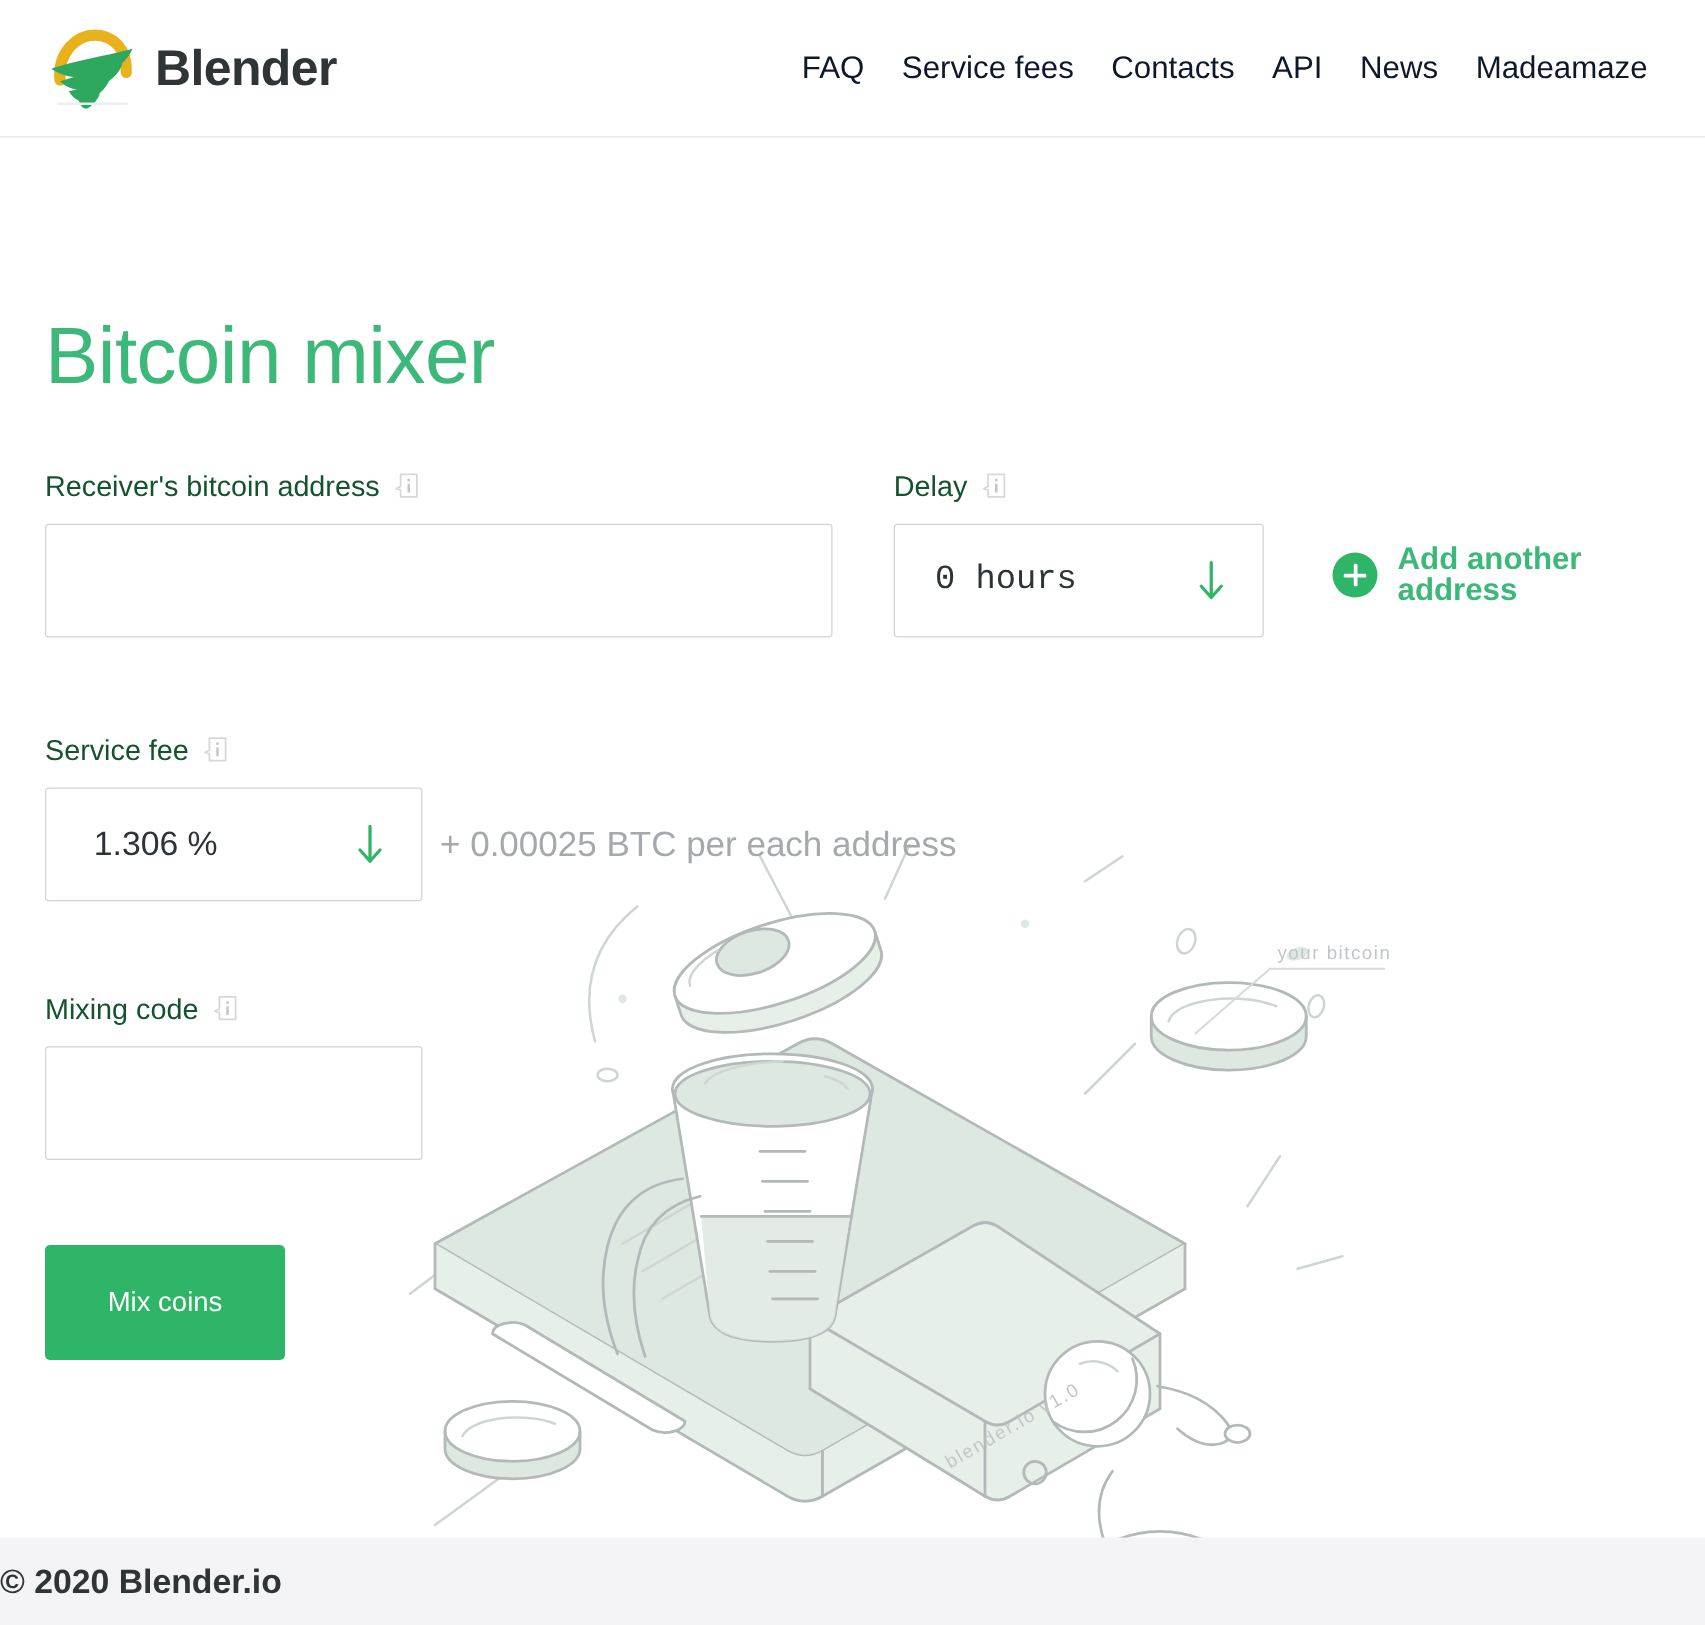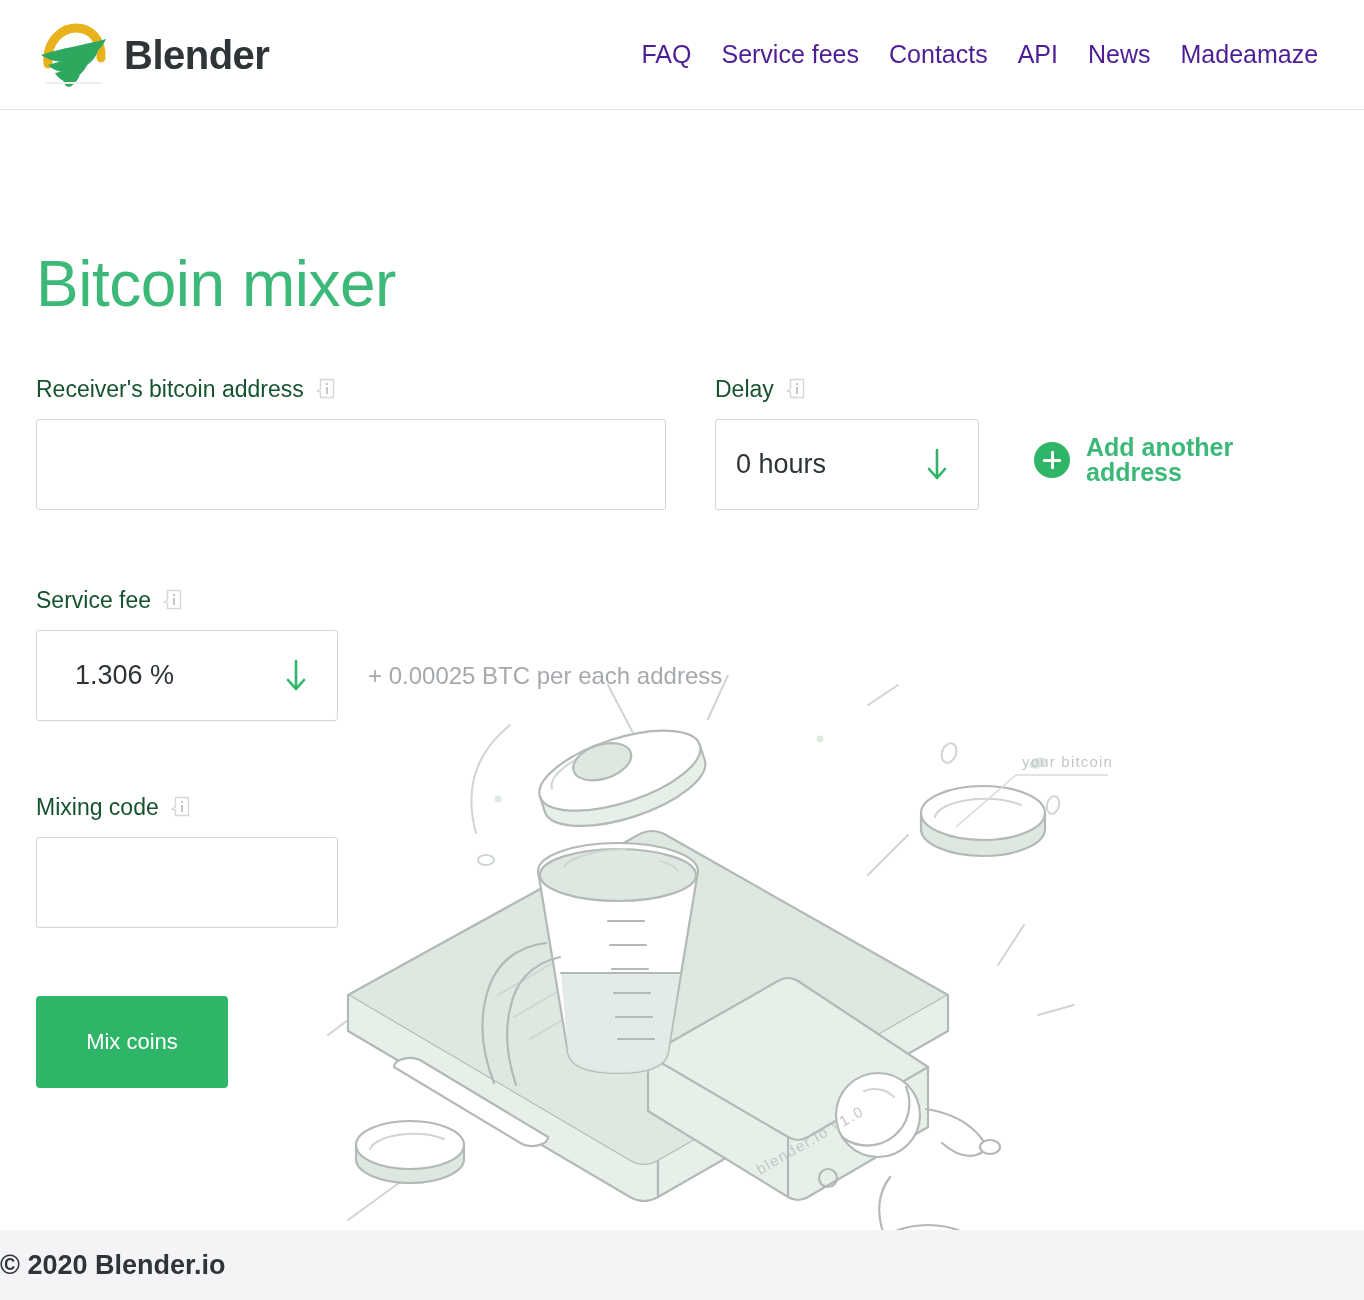--- a/index.html
+++ b/index.html
@@ -39,21 +39,21 @@
     color: #2f3437;
     line-height: 1;
   }
   .nav {
     display: flex;
     align-items: center;
     gap: 30px;
     margin-left: 372px;
   }
   .nav a {
-    color: #4c1d95;
+    color: #0f172a;
     font-size: 25px;
     text-decoration: none;
     line-height: 1;
     white-space: nowrap;
   }
 
   
   .main {
     position: relative;
     padding: 0 36px;
@@ -108,21 +108,21 @@
     position: relative;
     background: #fff;
     border: 1px solid #d2d3d4;
     border-radius: 3px;
     height: 91px;
     display: flex;
     align-items: center;
     cursor: pointer;
     user-select: none;
   }
-  .select-delay { width: 264px; padding-left: 20px; }
+  .select-delay { width: 296px; padding-left: 32px; font-family: Liberation Mono, monospace; }
   .select-fee   { width: 302px; padding-left: 38px; }
   .select-value { font-size: 27px; color: #2e3338; line-height: 1; }
   .select-arrow {
     position: absolute;
     right: 30px;
     top: 50%;
     transform: translateY(-50%);
     width: 22px; height: 34px;
   }
 
@@ -149,24 +149,24 @@
     content: "";
     position: absolute;
     background: #fff;
     border-radius: 1px;
   }
   .plus-circle::before { left: 9px; right: 9px; top: 16.5px; height: 3.5px; }
   .plus-circle::after  { top: 9px; bottom: 9px; left: 16.5px; width: 3.5px; }
   .add-address-label { color: #3cb878; font-size: 25px; line-height: 1; }
 
   .fee-note {
-    font-size: 24px;
+    font-size: 28px;
     color: #a5a9ad;
     line-height: 91px;
-    margin-left: 30px;
+    margin-left: 14px;
     white-space: nowrap;
   }
 
   .block-fee     { margin-top: 79px; }
   .block-mixing  { margin-top: 75px; }
 
   .mix-btn {
     margin-top: 68px;
     width: 192px;
     height: 92px;

